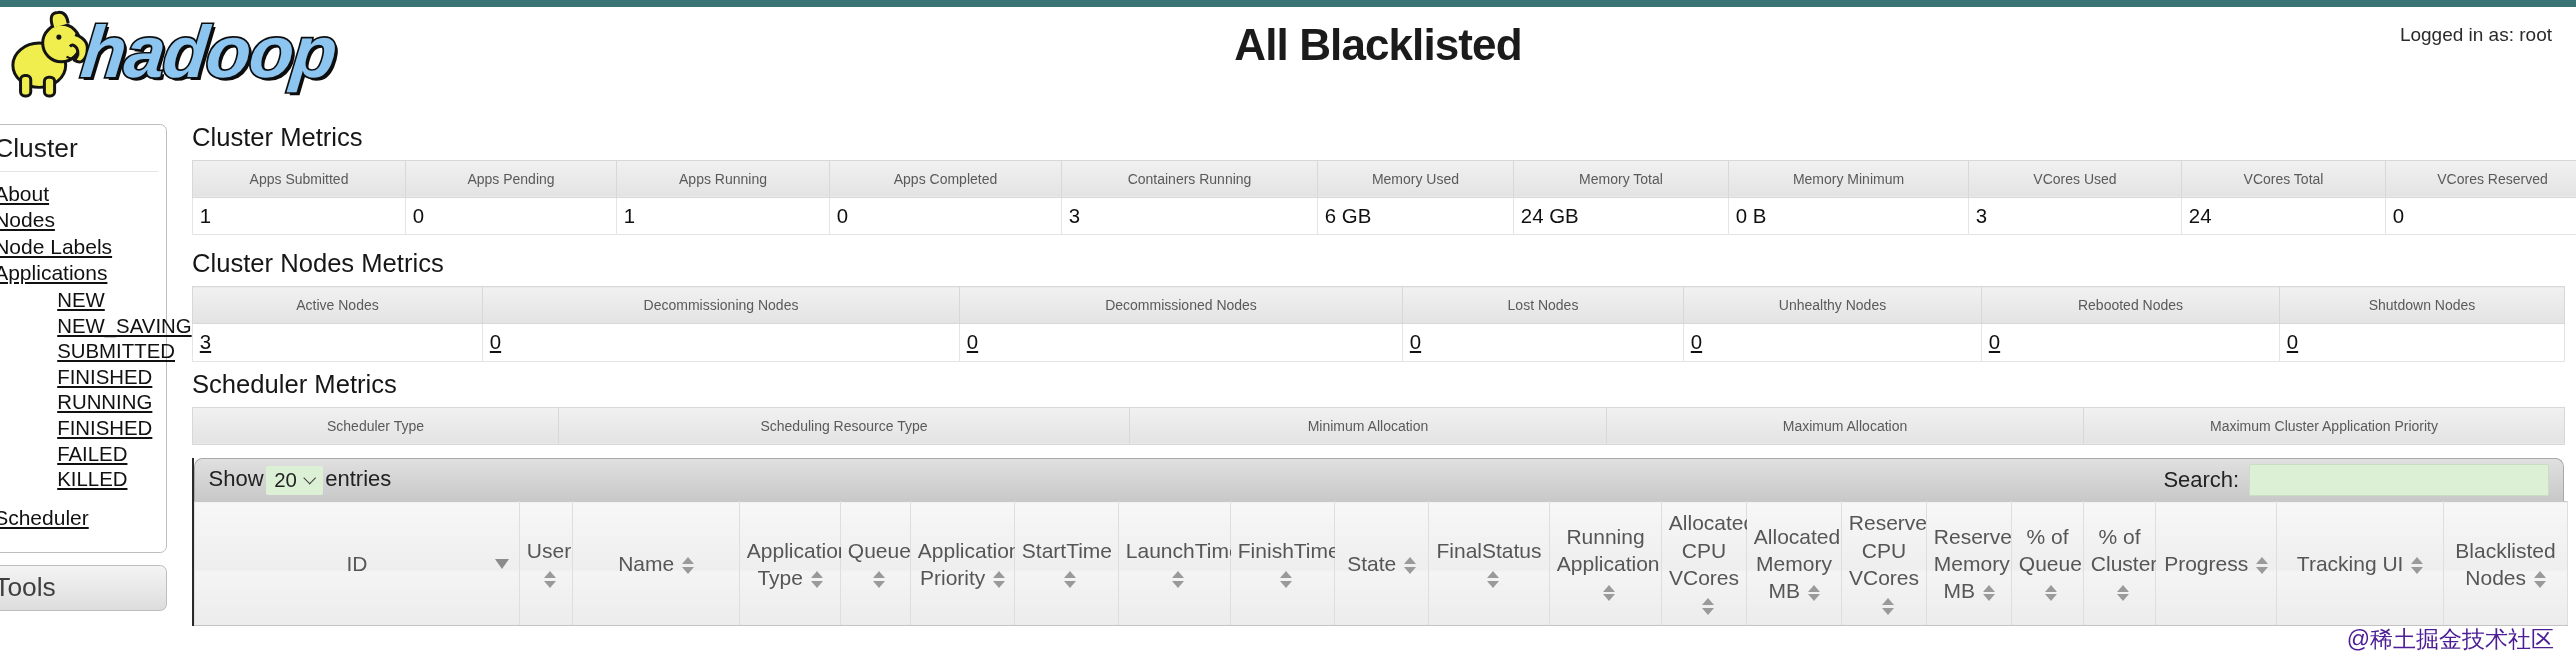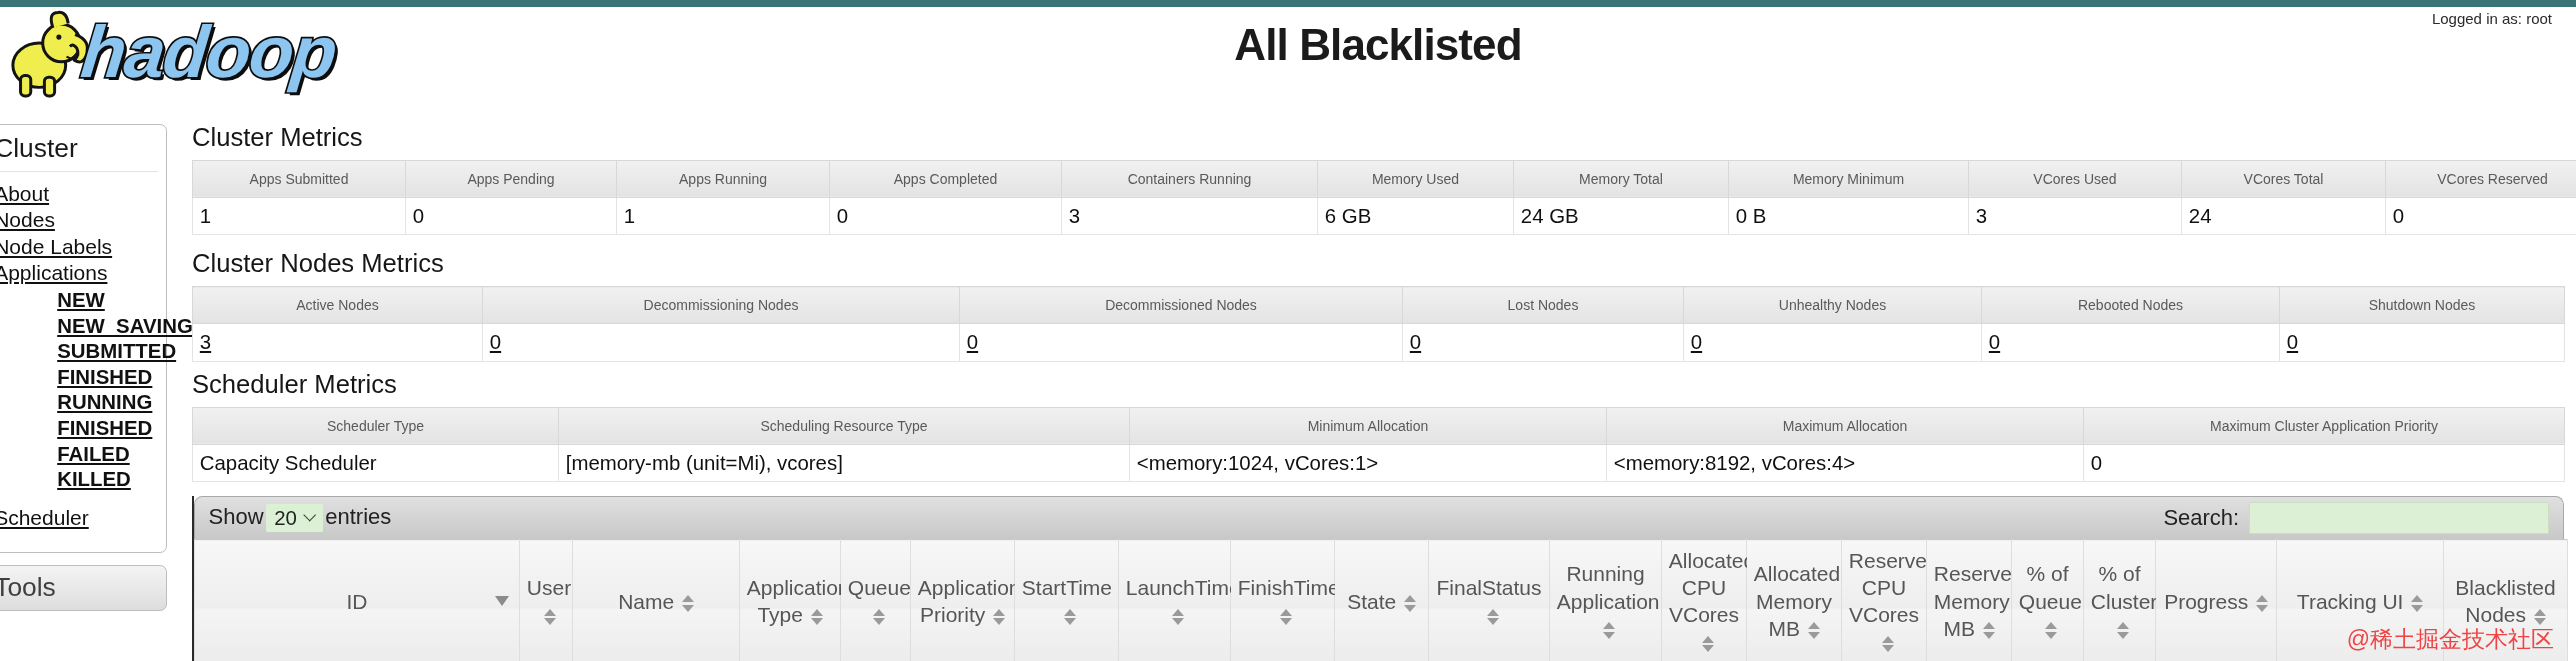--- a/index.html
+++ b/index.html
@@ -10,31 +10,31 @@
   }
   
   .topbar { position:absolute; top:0; left:0; width:2576px; height:6.8px; background:#3b7475; }
   .logo { position:absolute; top:8.5px; left:5.1px; display:flex; align-items:flex-start; }
   .logo-text {
     font-size:73px; font-weight:bold; font-style:italic; letter-spacing:-1.7px;
     color:#8cc5ef; -webkit-text-stroke:3.4px #0d0d0d; paint-order:stroke fill;
     transform:skew(-6deg); line-height:1; margin-left:-12px; margin-top:6.8px;
     text-shadow:3.4px 3.4px 0 #0d0d0d;
   }
-  .loggedin { position:absolute; top:10px; right:24px; font-size:15px; color:#2b2b2b; }
+  .loggedin { position:absolute; top:24px; right:24px; font-size:19px; color:#2b2b2b; }
   .page-title { position:absolute; top:20.4px; left:192px; width:2372px; text-align:center;
     font-size:44px; font-weight:bold; color:#1b1b1b; letter-spacing:-0.9px; }
-  .watermark { position:absolute; right:22px; bottom:6.8px; font-size:23px; color:#ef4444; }
+  .watermark { position:absolute; right:22px; bottom:6.8px; font-size:23px; color:#4c1d95; }
 
   
   .sidebar { position:absolute; left:-17px; top:124px; width:184px; }
   .nav-box { border:0.9px solid #bdbdbd; border-radius:6.8px; padding:5.1px 8.5px 20.4px 10.2px; background:#fff; }
   .nav-title { font-size:26.4px; color:#1a1a1a; margin:3.4px 0 8.5px; font-weight:normal; border-bottom:0.9px solid #e3e3e3; padding-bottom:6.8px; }
   .nav-link { display:block; font-size:21px; line-height:26.4px; color:#111; text-decoration:underline; cursor:pointer; }
-  .sub-links { margin:1.7px 0 0 63px;font-weight:bold; }
+  .sub-links { margin:1.7px 0 0 63px; }
   .sub-links .nav-link { font-size:20.4px; line-height:25.6px; }
   .sched { margin-top:12px; }
   .tools-bar { margin-top:12px; border:0.9px solid #bdbdbd; border-radius:6.8px;
     background:linear-gradient(#f4f4f4,#dddddd); padding:6.8px 10.2px; font-size:26.4px; color:#3f3f3f; }
 
   
   .main { position:absolute; left:192px; top:118px; width:2372px; }
   .section-title { font-size:25.6px; font-weight:normal; color:#161616; margin:5.1px 0 7.7px; }
 
   table.metrics { width:100%; border-collapse:collapse; table-layout:fixed; }
@@ -216,27 +216,20 @@
         <col style="width:481px">
       </colgroup>
     <tbody>
         <tr>
       <th>Scheduler Type</th>
       <th>Scheduling Resource Type</th>
       <th>Minimum Allocation</th>
       <th>Maximum Allocation</th>
       <th>Maximum Cluster Application Priority</th>
     </tr>
-    <tr>
-      <td>Capacity Scheduler</td>
-      <td>[memory-mb (unit=Mi), vcores]</td>
-      <td class="c">&lt;memory:1024, vCores:1&gt;</td>
-      <td class="c">&lt;memory:8192, vCores:4&gt;</td>
-      <td>0</td>
-    </tr>
   </tbody>
     </table>
 
   <div class="dt-wrapper">
     <div class="dt-toolbar">
       <div class="show-entries">
         <span>Show</span>
         <span class="select-box">
           <span>20</span>
           <span class="chev"></span>

